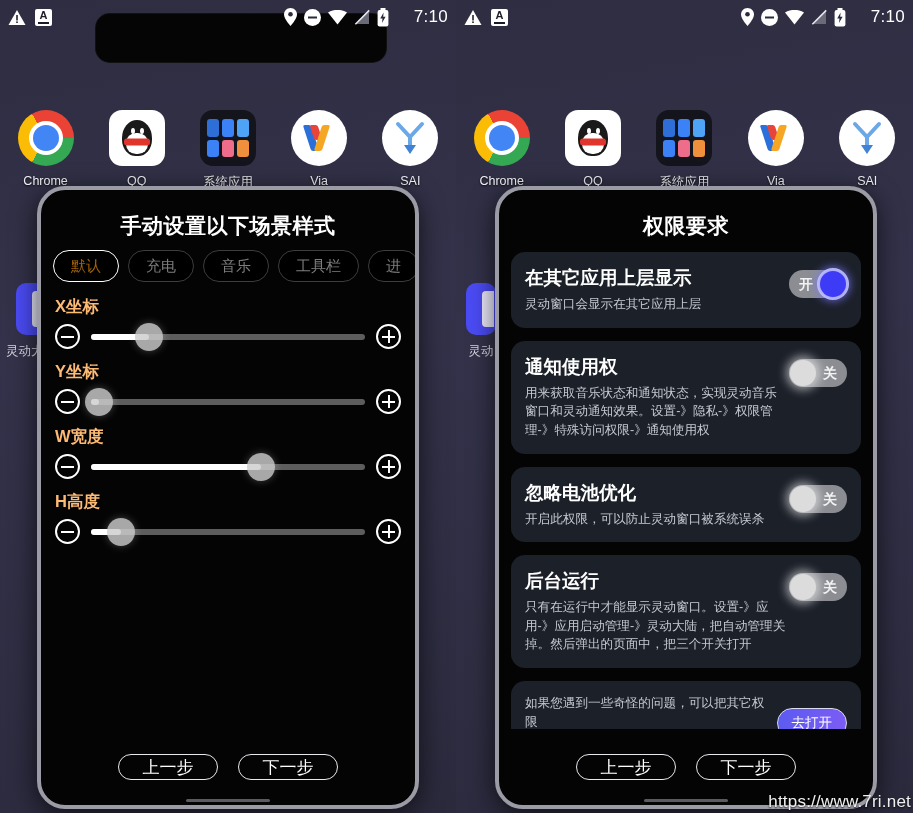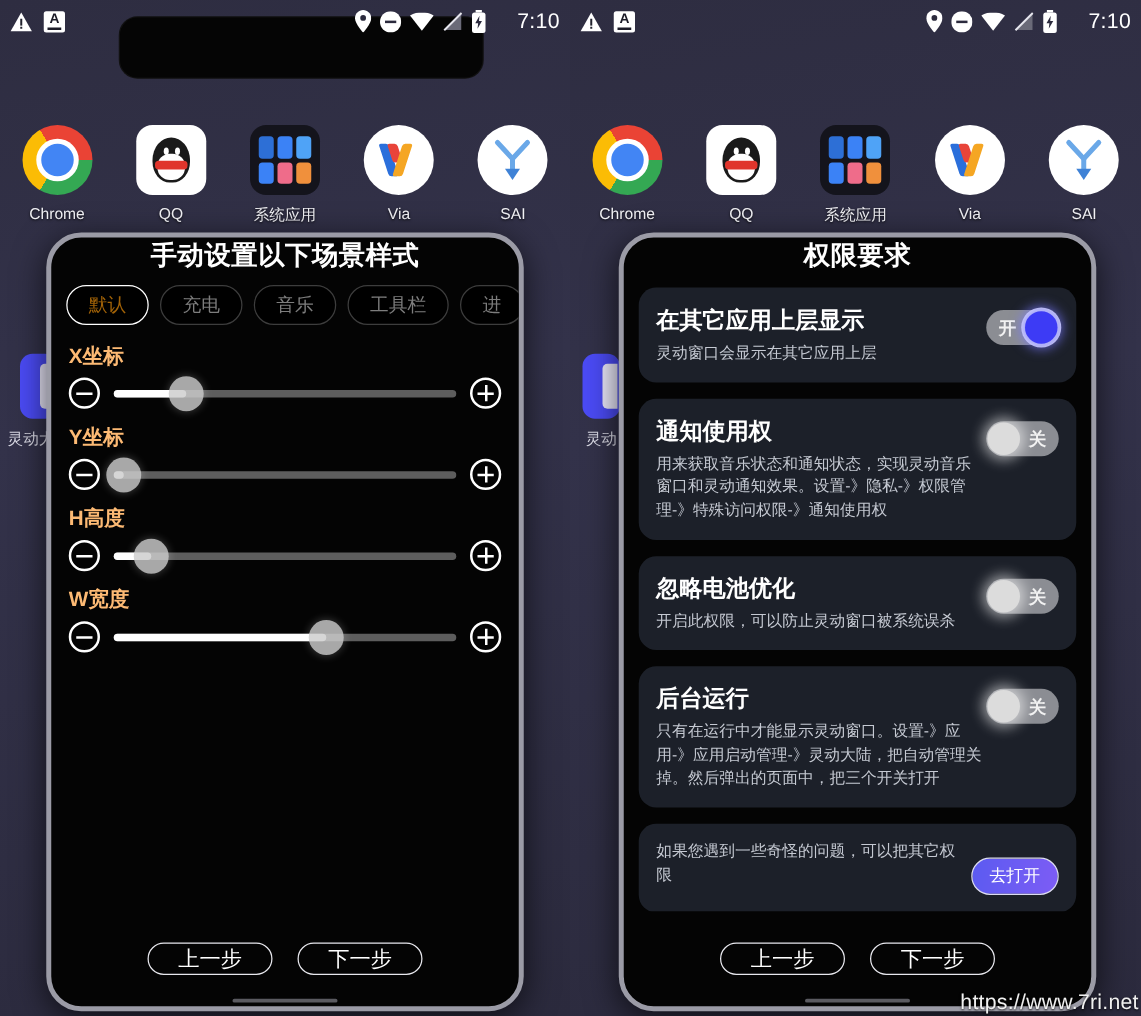--- a/index.html
+++ b/index.html
@@ -44,21 +44,21 @@
   
   .island {
     position: absolute; top: 14px; left: 96px;
     width: 290px; height: 48px;
     background: #050505; border-radius: 14px; z-index: 3;
     box-shadow: 0 0 0 1px #111;
   }
 
   
   .approw {
-    position: absolute; top: 100px; left: 0; right: 0;
+    position: absolute; top: 110px; left: 0; right: 0;
     display: flex; z-index: 2;
   }
   .app { width: 20%; display: flex; flex-direction: column; align-items: center; }
   .app-ic { width: 56px; height: 56px; border-radius: 50%; position: relative; overflow: hidden; }
   .app-lbl {
     margin-top: 8px; color: #f2f2f6; font-size: 12.5px;
     text-shadow: 0 1px 2px rgba(0,0,0,.8); white-space: nowrap;
   }
   
   .ic-chrome { background:
@@ -127,21 +127,21 @@
     border: 4px solid #9b9ba6;
     border-radius: 28px;
     z-index: 5;
     overflow: hidden;
     display: flex; flex-direction: column;
     box-shadow: 0 6px 26px rgba(0,0,0,.65);
   }
   .screen.right .dialog { left: 39px; }
   .dlg-title {
     color: #fff; font-size: 21px; font-weight: bold; text-align: center;
-    padding: 0 0 8px; letter-spacing: .5px; flex: 0 0 auto;
+    padding: 22px 0 8px; letter-spacing: .5px; flex: 0 0 auto;
   }
   .dlg-body { flex: 1 1 auto; overflow: hidden; position: relative; }
   .dlg-footer {
     flex: 0 0 auto; height: 76px; display: flex; align-items: center;
     justify-content: center; gap: 20px;
   }
   .navbtn {
     min-width: 100px; height: 26px; padding: 0 20px;
     border: 1.6px solid #e8e8ee; border-radius: 21px;
     background: transparent; color: #fff; font-size: 17px;
@@ -355,41 +355,41 @@
             <div class="sctl">
               <div class="circ-btn"></div>
               <div class="track">
                 <div class="fill" style="width:3%"></div>
                 <div class="thumb" style="left:3%"></div>
               </div>
               <div class="circ-btn plus"></div>
             </div>
           </div>
           <div class="srow">
+            <div class="slbl">W宽度</div>
+            <div class="sctl">
+              <div class="circ-btn"></div>
+              <div class="track">
+                <div class="fill" style="width:62%"></div>
+                <div class="thumb" style="left:62%"></div>
+              </div>
+              <div class="circ-btn plus"></div>
+            </div>
+          </div>
+          <div class="srow">
             <div class="slbl">H高度</div>
             <div class="sctl">
               <div class="circ-btn"></div>
               <div class="track">
                 <div class="fill" style="width:11%"></div>
                 <div class="thumb" style="left:11%"></div>
               </div>
               <div class="circ-btn plus"></div>
             </div>
           </div>
-          <div class="srow">
-            <div class="slbl">W宽度</div>
-            <div class="sctl">
-              <div class="circ-btn"></div>
-              <div class="track">
-                <div class="fill" style="width:62%"></div>
-                <div class="thumb" style="left:62%"></div>
-              </div>
-              <div class="circ-btn plus"></div>
-            </div>
-          </div>
         </div>
       </div>
 
       <div class="dlg-footer">
         <button class="navbtn">上一步</button>
         <button class="navbtn">下一步</button>
       </div>
       <div class="gesture-bar"></div>
     </div>
   </div>

